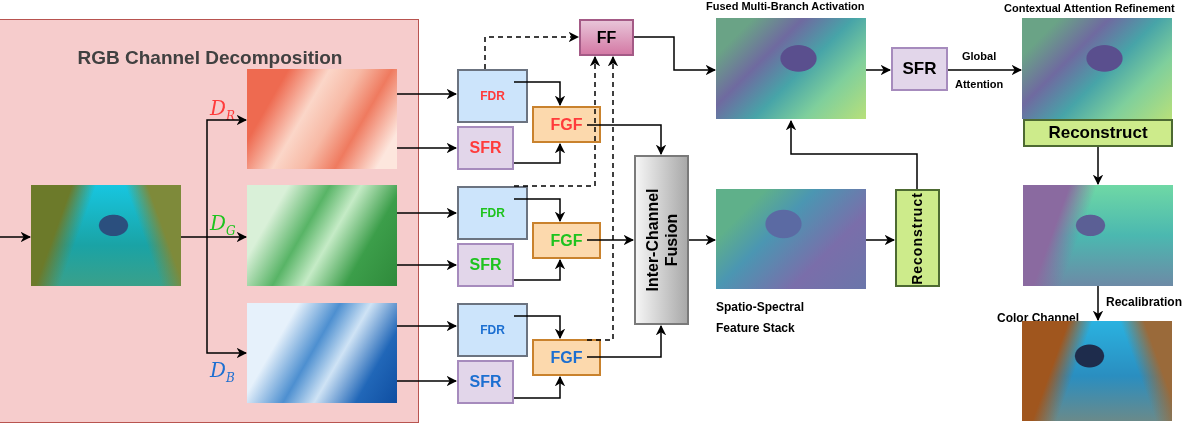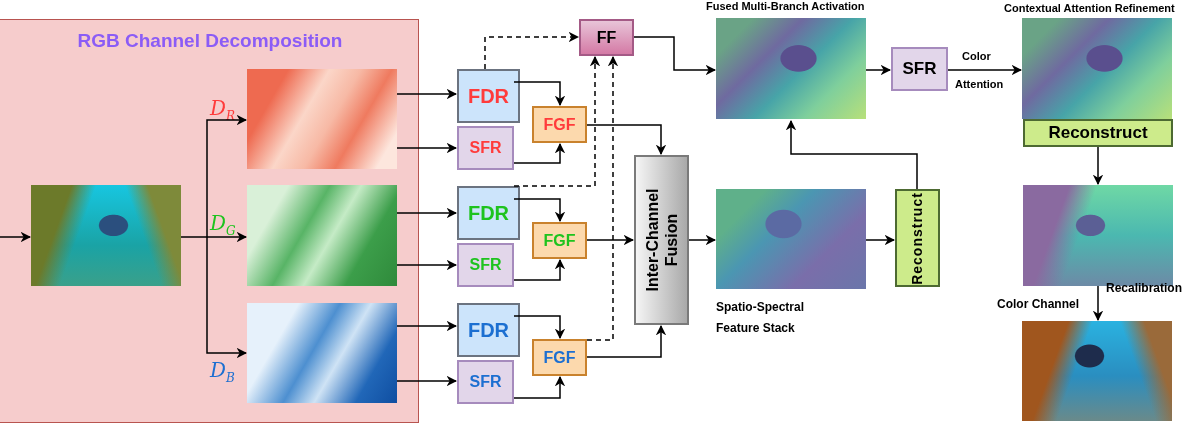--- a/index.html
+++ b/index.html
@@ -1,24 +1,24 @@
 <!DOCTYPE html>
 <html><head>
 <meta charset="utf-8">
 <style>
   html,body{margin:0;padding:0;background:#fff;}
   body{width:1193px;height:432px;position:relative;overflow:hidden;font-family:"Liberation Sans",sans-serif;}
   .abs{position:absolute;}
   .panel{left:0;top:19px;width:419px;height:404px;background:#f6cccc;border:1px solid #b85450;border-left:none;box-sizing:border-box;}
-  .panel-title{left:0;top:30px;width:420px;text-align:center;font-weight:bold;font-size:19px;color:#8b5cf6;}
+  .panel-title{left:0;top:47px;width:420px;text-align:center;font-weight:bold;font-size:19px;color:#404040;}
   .img{overflow:hidden;}
   .box{box-sizing:border-box;display:flex;align-items:center;justify-content:center;font-weight:bold;}
-  .fdr{background:#cce4fb;border:2px solid #6b7380;width:63px;height:54px;font-size:20px;}
+  .fdr{background:#cce4fb;border:2px solid #6b7380;width:71px;height:54px;font-size:12px;}
   .sfr{background:#e2d6ea;border:2px solid #a68bbd;width:57px;height:44px;font-size:16px;}
-  .fgf{background:#fcd9ad;border:2px solid #c9822d;width:55px;height:37px;font-size:16px;}
+  .fgf{background:#fcd9ad;border:2px solid #c9822d;width:69px;height:37px;font-size:16px;}
   .ff{background:linear-gradient(#e8c4d8,#d47aa5);border:2px solid #a45a86;width:55px;height:37px;font-size:16px;color:#000;}
   .icf{background:linear-gradient(90deg,#f5f5f5,#a9a9a9);border:2px solid #7a7a7a;width:55px;height:170px;}
   .vtext{transform:rotate(-90deg);white-space:nowrap;font-weight:bold;text-align:center;line-height:19px;font-size:16px;}
   .recon-v{background:#cdeb8b;border:2px solid #4d6a32;width:45px;height:98px;}
   .recon-h{background:#cdeb8b;border:2px solid #4d6a32;width:150px;height:28px;font-size:17px;}
   .sfr2{background:#e2d6ea;border:2px solid #a68bbd;width:57px;height:44px;font-size:17px;}
   .cap{font-weight:bold;font-size:11px;color:#000;white-space:nowrap;}
   .lbl{font-weight:bold;font-size:12px;color:#000;white-space:nowrap;}
   .math{font-family:"DejaVu Serif",serif;font-style:italic;font-size:20px;}
   .math sub{font-size:12px;}
@@ -107,38 +107,38 @@
   <div>Feature Stack</div>
 </div>
 
 <div class="abs box recon-v" style="left:895px;top:189px;">
   <div class="vtext" style="font-size:14px;letter-spacing:1px;">Reconstruct</div>
 </div>
 
 <div class="abs box sfr2" style="left:891px;top:47px;">
     <span>SFR</span>
   </div>
-<div class="abs cap" style="left:962px;top:50px;">Color</div>
+<div class="abs cap" style="left:962px;top:50px;">Global</div>
 <div class="abs cap" style="left:955px;top:78px;">Attention</div>
 
 <div class="abs cap" style="left:1004px;top:2px;">Contextual Attention Refinement</div>
 <div class="abs img" style="left:1022px;top:18px;width:150px;height:101px;background:
      radial-gradient(ellipse at 55% 40%,#5a4f8e 0 15%,transparent 16%),
      linear-gradient(135deg,#6aa386 0 15%,#6f6aa0 35%,#47a4a8 55%,#7fcf9c 75%,#b8e07a 100%);"></div>
 <div class="abs box recon-h" style="left:1023px;top:119px;">
     <span>Reconstruct</span>
   </div>
 
 <div class="abs img" style="left:1023px;top:185px;width:150px;height:101px;background:
      radial-gradient(ellipse at 45% 40%,#5b5f95 0 12%,transparent 13%),
      linear-gradient(110deg,#8a6aa0 0 25%,transparent 40%),
      linear-gradient(180deg,#6fd8a5,#4bb8b0 50%,#6d8aa6);"></div>
 
-<div class="abs lbl" style="left:997px;top:297px;">Color Channel</div>
-<div class="abs lbl" style="left:1106px;top:281px;">Recalibration</div>
+<div class="abs lbl" style="left:997px;top:311px;">Color Channel</div>
+<div class="abs lbl" style="left:1106px;top:295px;">Recalibration</div>
 
 <div class="abs img" style="left:1022px;top:321px;width:150px;height:100px;background:
      radial-gradient(ellipse at 45% 35%,#1e2c4c 0 12%,transparent 13%),
      linear-gradient(110deg,#a0561e 0 25%,transparent 38%),
      linear-gradient(250deg,#9a6a3a 0 15%,transparent 28%),
      linear-gradient(180deg,#2ab2e0,#2a8ec0 55%,#6a8a8a);"></div>
 
 <svg class="overlay" width="1193" height="432">
   <defs>
     <marker id="ah" viewBox="0 0 10 10" refX="9" refY="5" markerWidth="7" markerHeight="7" orient="auto">

